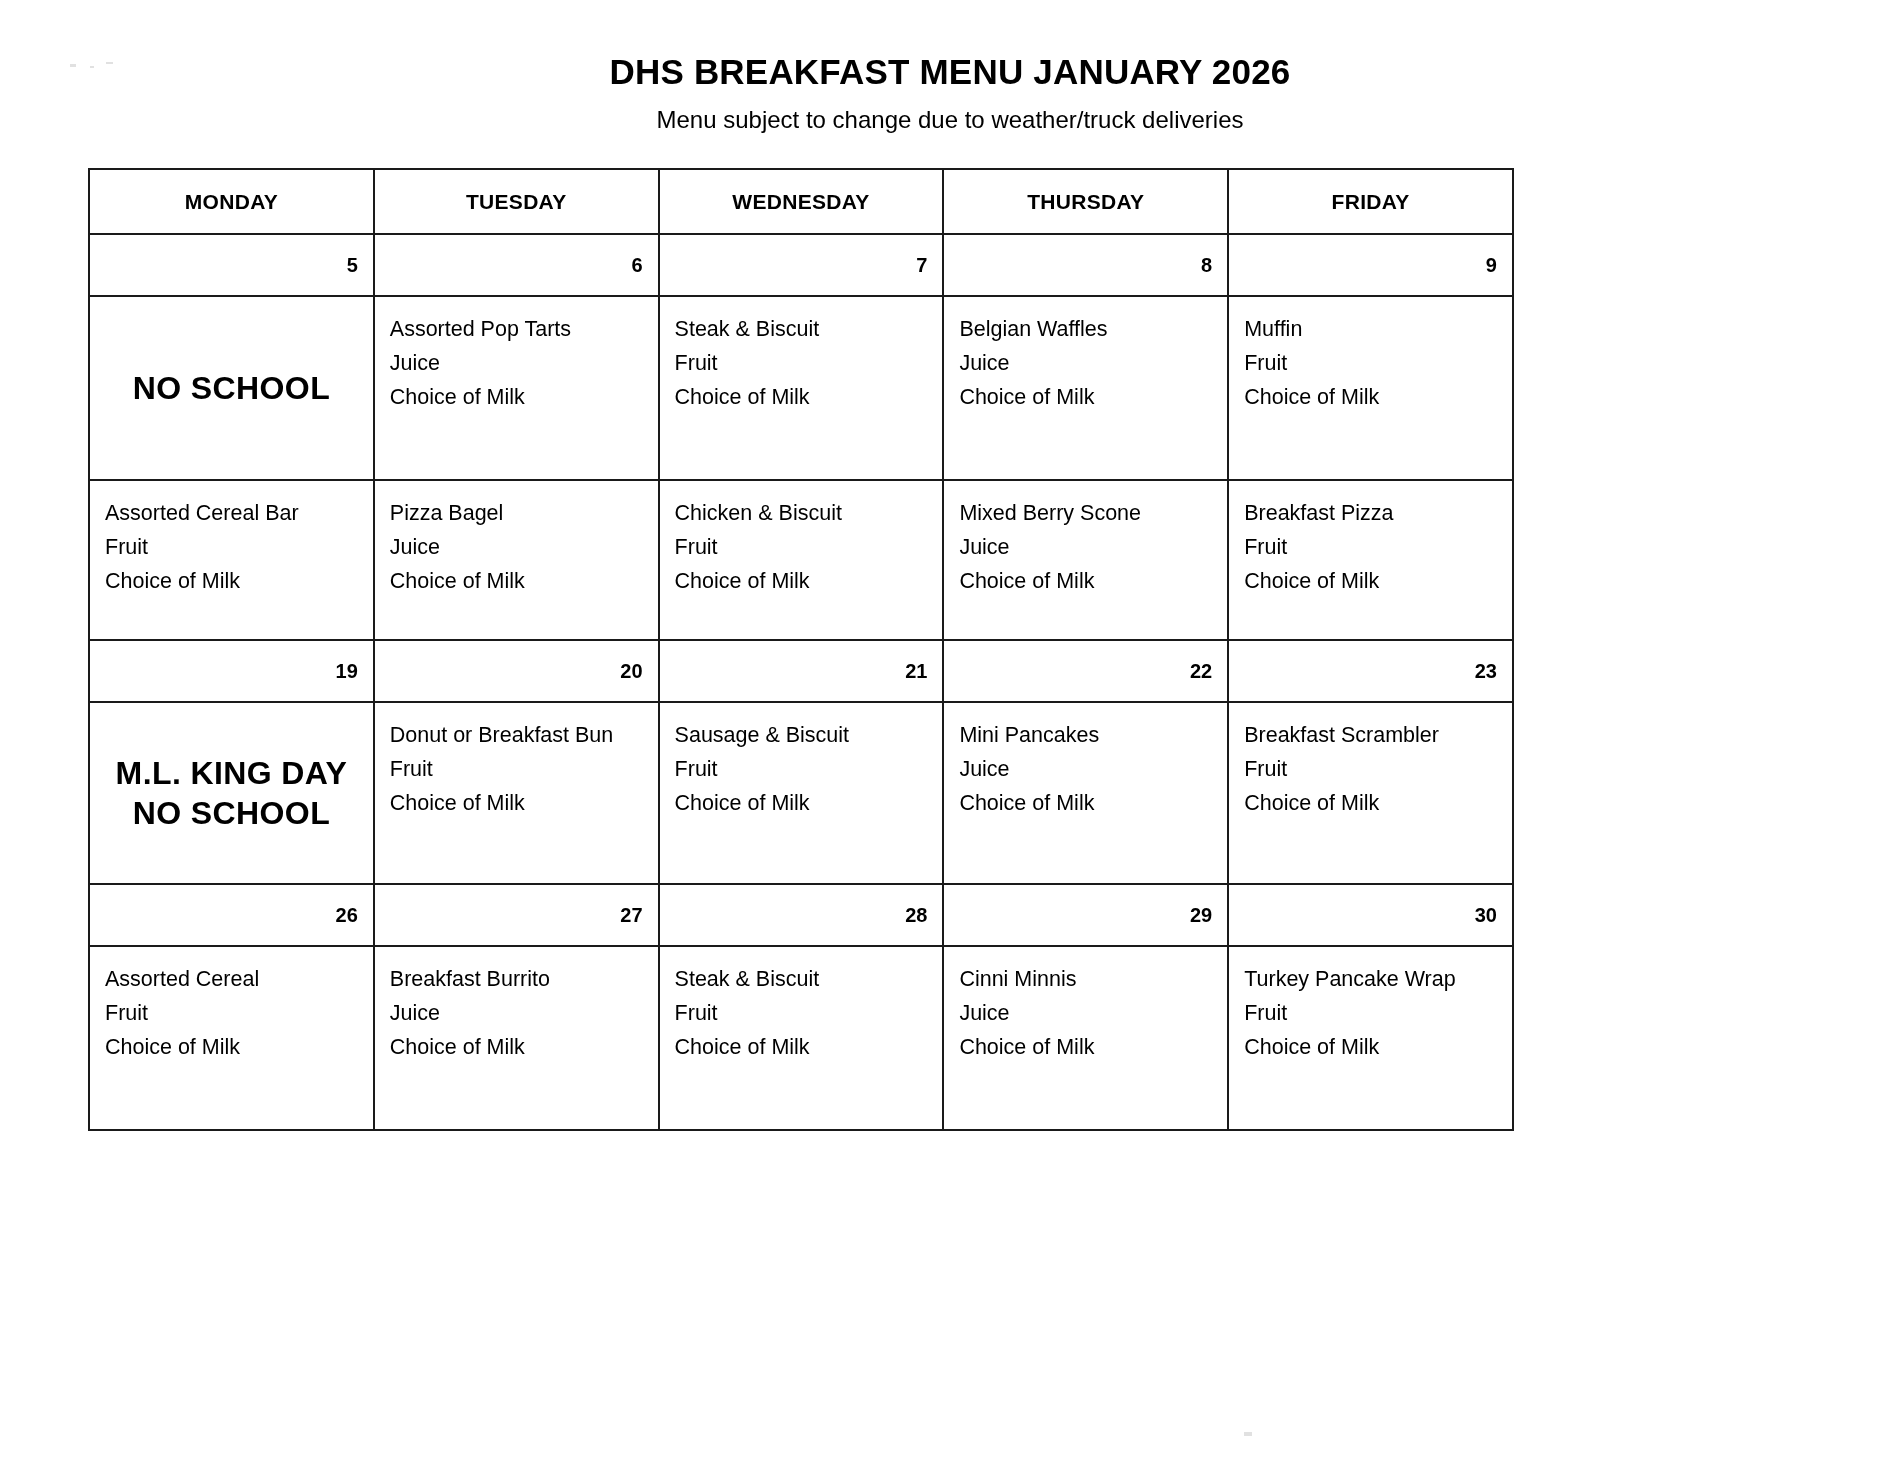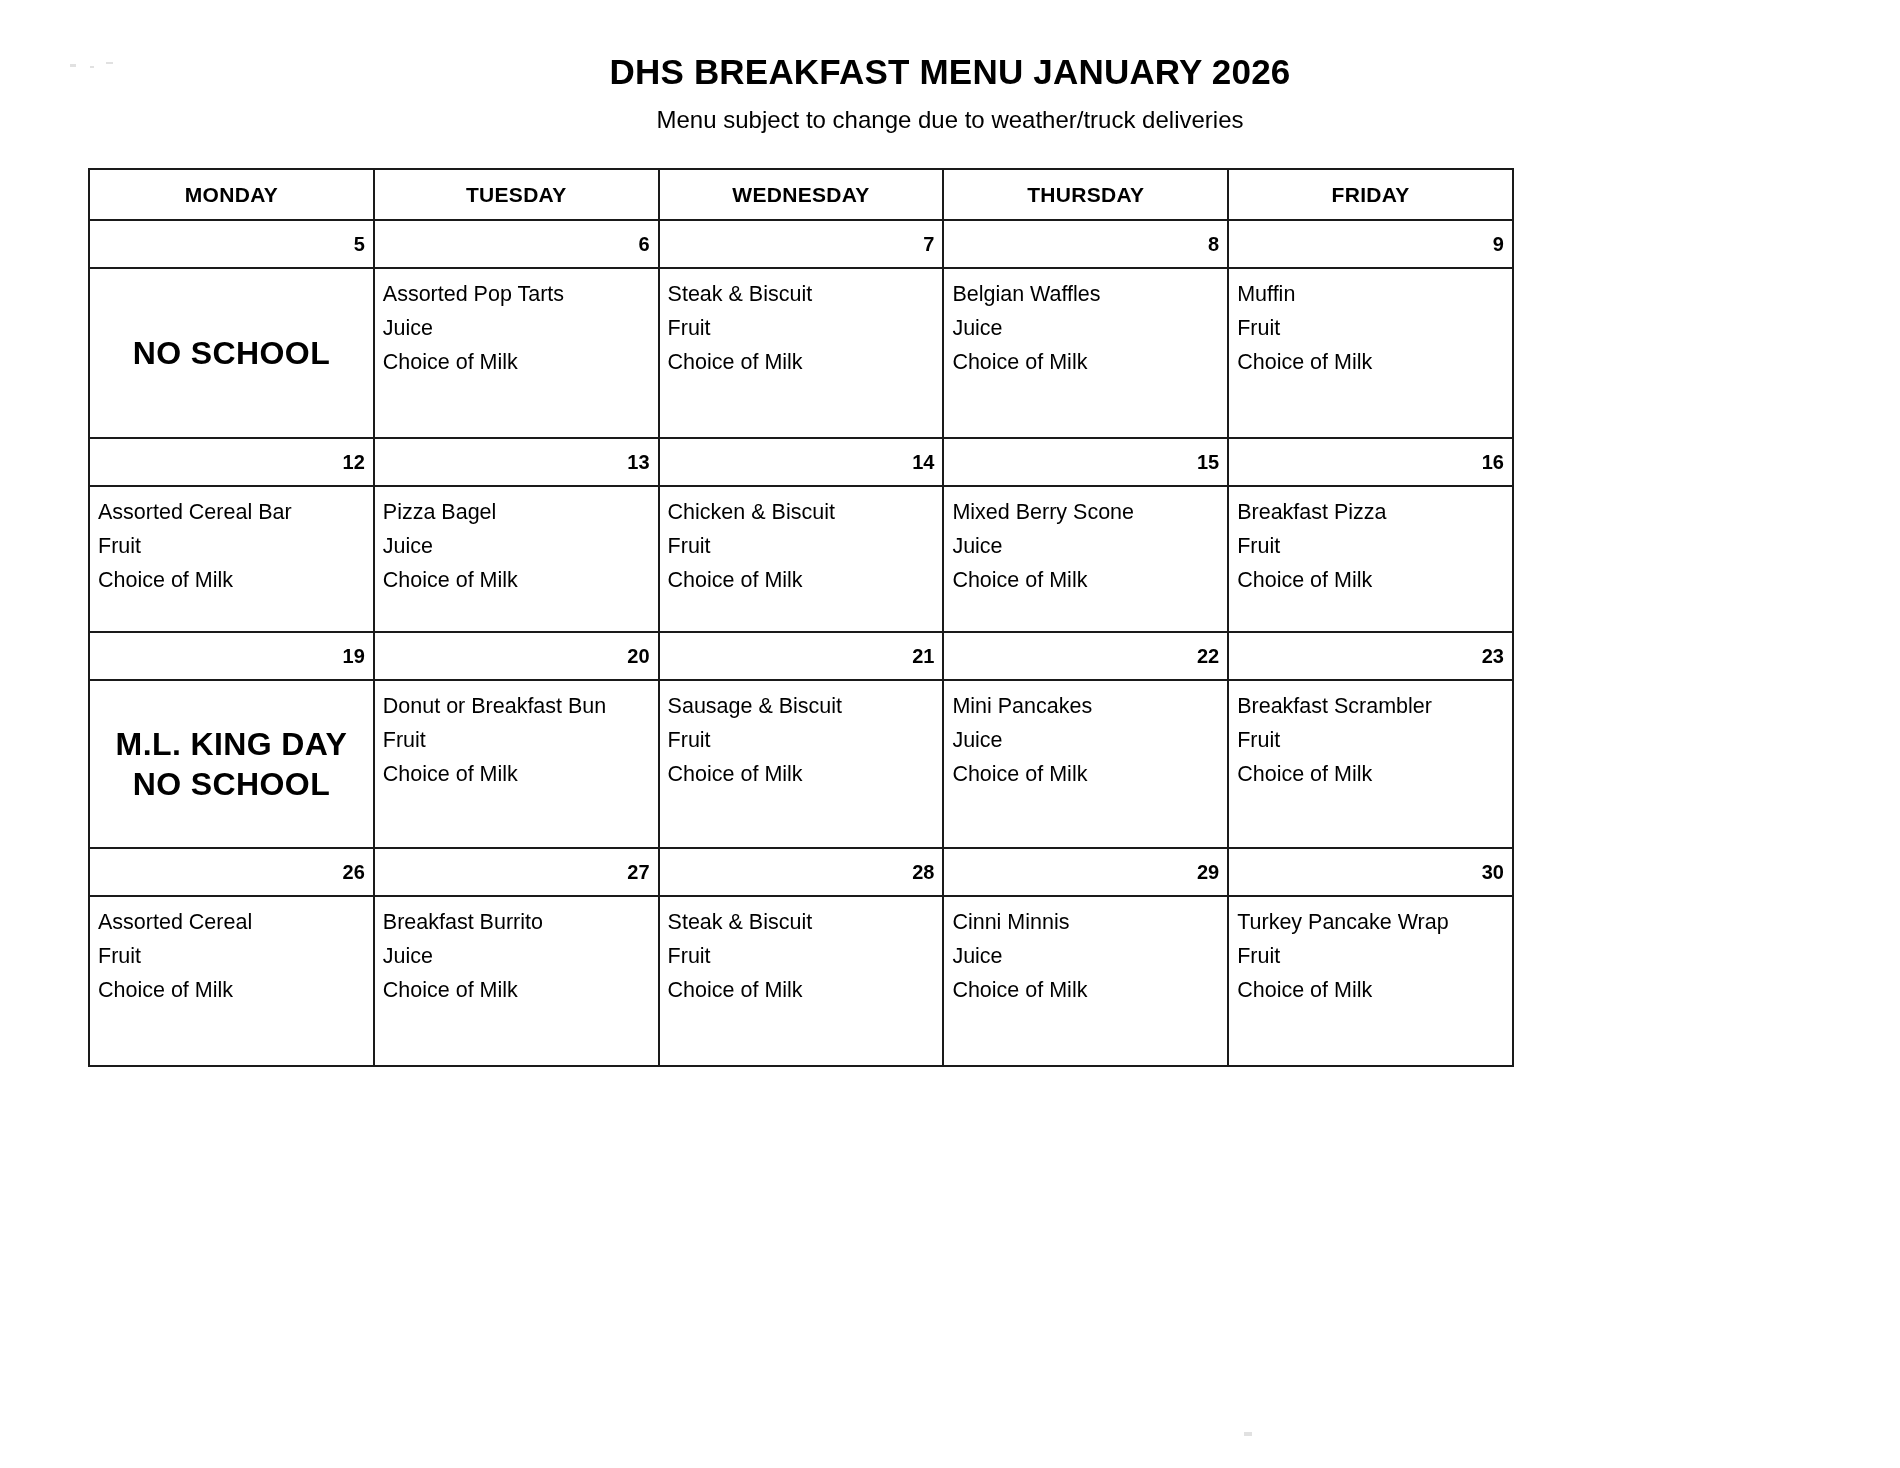--- a/index.html
+++ b/index.html
@@ -47,21 +47,21 @@
     margin: 34px 0 0 88px;
     width: 1424px;
   }
   table.calendar {
     border-collapse: collapse;
     table-layout: fixed;
     width: 1424px;
   }
   table.calendar td, table.calendar th {
     border: 2px solid #1a1a1a;
-    padding: 8px;
+    padding: 15px;
     vertical-align: top;
   }
   col.daycol { width: 284.8px; }
 
   th.dayhead {
     text-align: center;
     font-size: 21px;
     font-weight: bold;
     height: 33px;
     line-height: 33px;
@@ -211,27 +211,20 @@
             <div class="menu-item">Choice of Milk</div>
           </td>
           <td class="menucell week1">
             <div class="menu-item">Muffin</div>
             <div class="menu-item">Fruit</div>
             <div class="menu-item">Choice of Milk</div>
           </td>
         </tr>
 
         <tr>
-          <td class="datecell">12</td>
-          <td class="datecell">13</td>
-          <td class="datecell">14</td>
-          <td class="datecell">15</td>
-          <td class="datecell">16</td>
-        </tr>
-        <tr>
           <td class="menucell week2">
             <div class="menu-item">Assorted Cereal Bar</div>
             <div class="menu-item">Fruit</div>
             <div class="menu-item">Choice of Milk</div>
           </td>
           <td class="menucell week2">
             <div class="menu-item">Pizza Bagel</div>
             <div class="menu-item">Juice</div>
             <div class="menu-item">Choice of Milk</div>
           </td>

